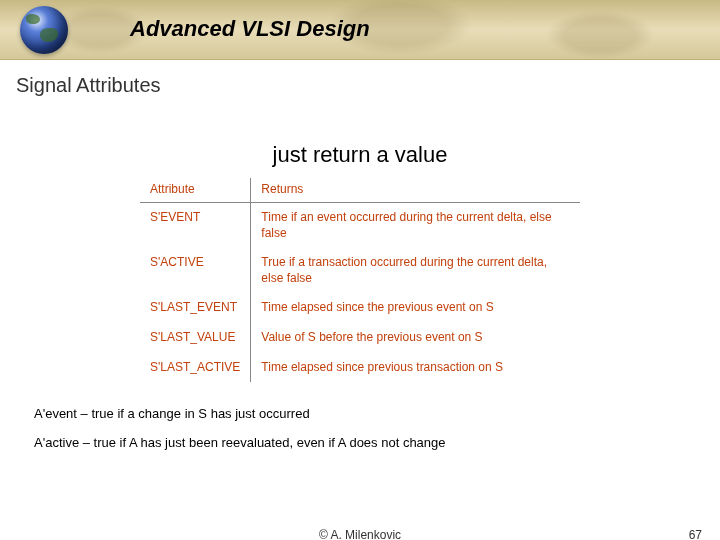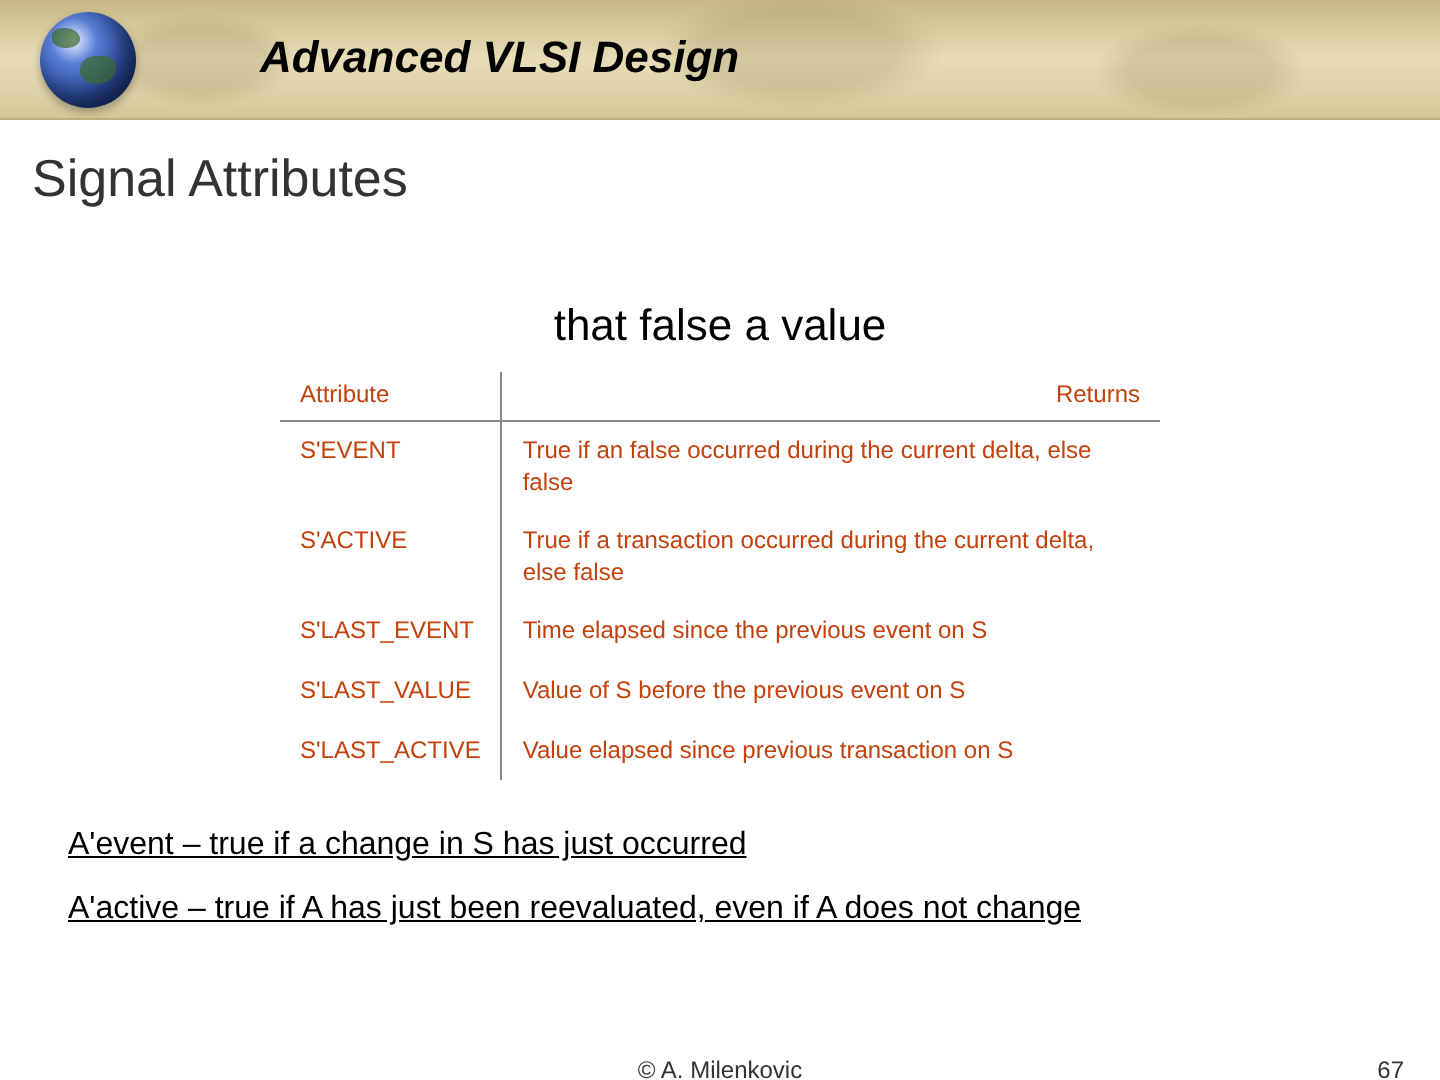--- a/index.html
+++ b/index.html
@@ -58,21 +58,21 @@
   .header-title {
     position: absolute;
     left: 130px;
     top: 16px;
     font-size: 22px;
     font-weight: bold;
     color: #000;
     font-style: italic;
   }
   .page-title {
-    font-size: 26px;
+    font-size: 20px;
     color: #333;
     margin: 14px 0 0 16px;
     font-weight: normal;
   }
   .subtitle {
     font-size: 22px;
     text-align: center;
     margin: 16px auto 10px;
     color: #000;
     line-height: 1.25;
@@ -90,34 +90,33 @@
   th {
     text-align: left;
     font-weight: normal;
     padding: 4px 10px 6px;
     border-bottom: 1px solid #888;
   }
   th:first-child {
     border-right: 1px solid #888;
     width: 110px;
   }
-  th:last-child { text-align: right; }
+  th:last-child { text-align: left; }
   td {
     padding: 7px 10px;
     vertical-align: top;
     line-height: 1.3;
   }
   td:first-child {
     border-right: 1px solid #888;
     white-space: nowrap;
   }
   .notes {
     margin: 24px 0 0 34px;
-    font-size: 16px;
-    text-decoration: underline;
+    font-size: 13px;
   }
   .notes p { margin-bottom: 14px; }
   .footer {
     position: absolute;
     bottom: 12px;
     left: 0;
     width: 100%;
     font-size: 12px;
     color: #333;
   }
@@ -137,51 +136,51 @@
 <div class="header">
   <div class="header-map"></div>
   <div class="globe"></div>
   <div class="header-title">Advanced VLSI Design</div>
 </div>
 
 <h1 class="page-title">Signal Attributes</h1>
 
 <div class="subtitle">
   <br>
-  <span>that false a value</span>
+  <span>just return a value</span>
 </div>
 
 <div class="table-wrap">
   <table>
     <thead>
       <tr>
         <th>Attribute</th>
         <th>Returns</th>
       </tr>
     </thead>
     <tbody>
       <tr>
         <td>S'EVENT</td>
-        <td>True if an false occurred during the current delta, else false</td>
+        <td>Time if an event occurred during the current delta, else false</td>
       </tr>
       <tr>
         <td>S'ACTIVE</td>
         <td>True if a transaction occurred during the current delta, else false</td>
       </tr>
       <tr>
         <td>S'LAST_EVENT</td>
         <td>Time elapsed since the previous event on S</td>
       </tr>
       <tr>
         <td>S'LAST_VALUE</td>
         <td>Value of S before the previous event on S</td>
       </tr>
       <tr>
         <td>S'LAST_ACTIVE</td>
-        <td>Value elapsed since previous transaction on S</td>
+        <td>Time elapsed since previous transaction on S</td>
       </tr>
     </tbody>
   </table>
 </div>
 
 <div class="notes">
   <p>A'event – true if a change in S has just occurred</p>
   <p>A'active – true if A has just been reevaluated, even if A does not change</p>
 </div>
 

